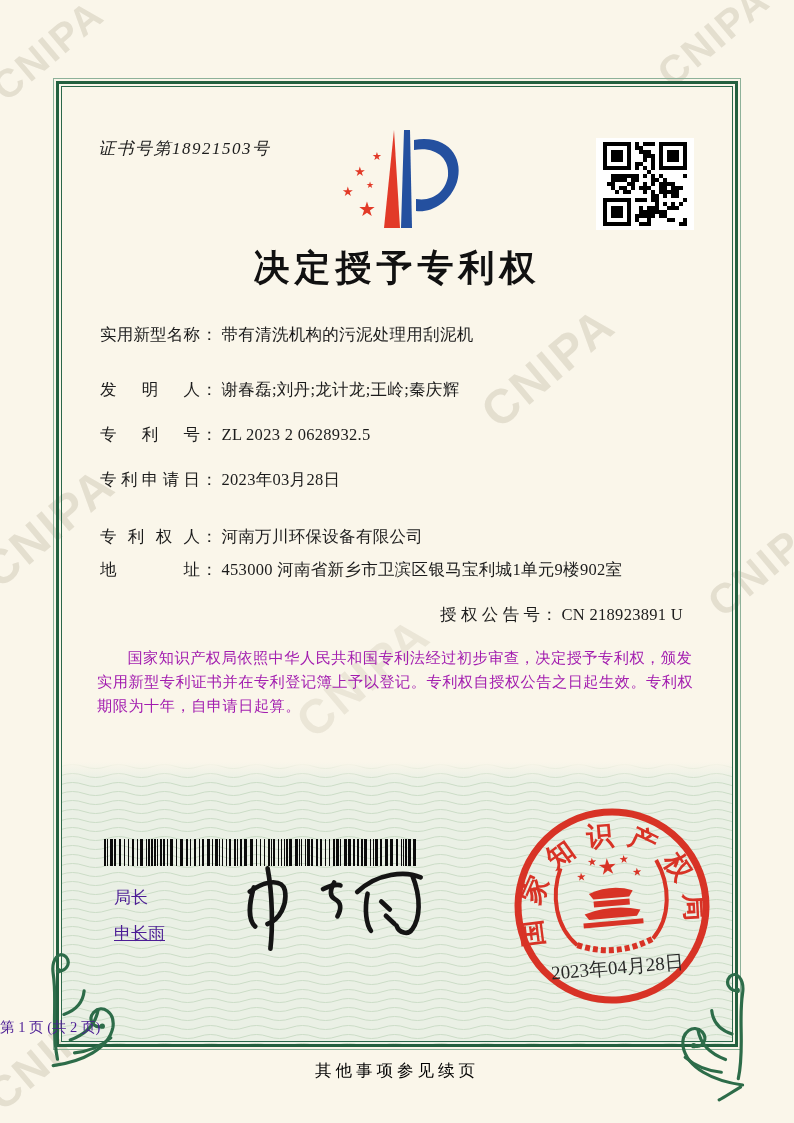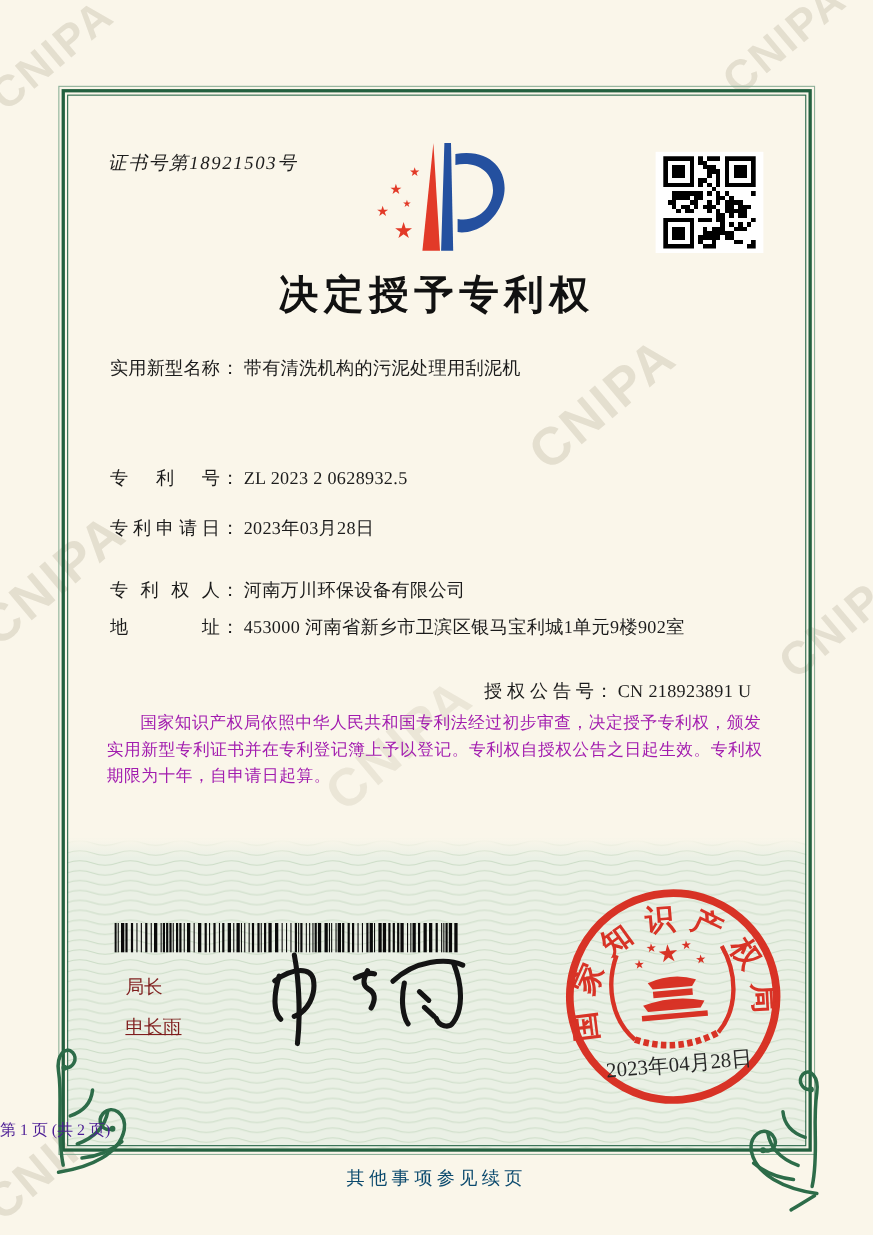--- a/index.html
+++ b/index.html
@@ -33,27 +33,27 @@
   .colon{display:inline-block;margin:0 4px 0 1px;}
   .val{letter-spacing:.3px;}
   .row2{position:absolute;left:440px;font-size:16.5px;white-space:nowrap;}
   
   .paras{position:absolute;left:97px;top:646px;width:608px;font-size:15.2px;
          line-height:24px;color:#a21caf;}
   .paras p{margin:0 0 4px 0;text-indent:2em;letter-spacing:.5px;}
   
   .barcode{position:absolute;left:104px;top:839px;width:314px;height:27px;}
   .signer{position:absolute;left:114px;font-family:"Liberation Sans","DejaVu Sans",sans-serif;
-          font-size:17px;color:#7f1d1d;}
+          font-size:17px;color:#4c1d95;}
   .sig{position:absolute;left:222px;top:858px;width:220px;height:98px;}
   .seal{position:absolute;left:510px;top:804px;width:204px;height:204px;
         transform:rotate(-5deg);opacity:.95;}
   .pageno{position:absolute;left:0;top:1018px;width:640px;text-align:left;font-size:14.5px;color:#4c1d95;}
   .contnote{position:absolute;left:0;top:1060px;width:794px;text-align:center;
-            font-size:16.5px;letter-spacing:4px;color:#0c4a6e;}
+            font-size:16.5px;letter-spacing:4px;color:#000000;}
 </style>
 </head>
 <body>
 
 <div class="page">
 
   <div class="wm" style="left:-18px;top:28px;font-size:40px;">CNIPA</div>
   <div class="wm" style="left:648px;top:14px;font-size:40px;">CNIPA</div>
   <div class="wm" style="left:470px;top:340px;font-size:48px;">CNIPA</div>
   <div class="wm" style="left:-30px;top:500px;font-size:48px;">CNIPA</div>
@@ -341,33 +341,36 @@
         <rect x="19" y="20" width="1" height="1" fill="#000"></rect>
         <rect x="20" y="20" width="1" height="1" fill="#000"></rect>
       </svg>
   </div>
 
   <div class="title">决定授予专利权</div>
 
   <div class="row" style="top:324px;">
     <span class="lbl">实用新型名称</span><span class="colon">：</span><span class="val">带有清洗机构的污泥处理用刮泥机</span>
   </div>
+  <div class="row" style="top:379px;">
+    <span class="lbl">发明人</span><span class="colon">：</span><span class="val">谢春磊;刘丹;龙计龙;王岭;秦庆辉</span>
+  </div>
   <div class="row" style="top:424px;">
     <span class="lbl">专利号</span><span class="colon">：</span><span class="val">ZL 2023 2 0628932.5</span>
   </div>
   <div class="row" style="top:469px;">
     <span class="lbl">专利申请日</span><span class="colon">：</span><span class="val">2023年03月28日</span>
   </div>
   <div class="row" style="top:526px;">
     <span class="lbl">专利权人</span><span class="colon">：</span><span class="val">河南万川环保设备有限公司</span>
   </div>
   <div class="row" style="top:559px;">
     <span class="lbl">地址</span><span class="colon">：</span><span class="val">453000 河南省新乡市卫滨区银马宝利城1单元9楼902室</span>
   </div>
-  <div class="row2" style="top:604px;margin-top:14px;">
+  <div class="row2" style="top:604px;">
     <span class="lbl">授权公告号</span><span class="colon">：</span><span class="val">CN 218923891 U</span>
   </div>
 
   <div class="paras">
     <p>国家知识产权局依照中华人民共和国专利法经过初步审查，决定授予专利权，颁发实用新型专利证书并在专利登记簿上予以登记。专利权自授权公告之日起生效。专利权期限为十年，自申请日起算。</p>
   </div>
 
   <svg class="barcode" id="bc" viewBox="0 0 314 27" preserveAspectRatio="none">
       <rect x="0" y="0" width="2" height="27" fill="#0a0a0a"></rect>
       <rect x="3" y="0" width="1" height="27" fill="#0a0a0a"></rect>

